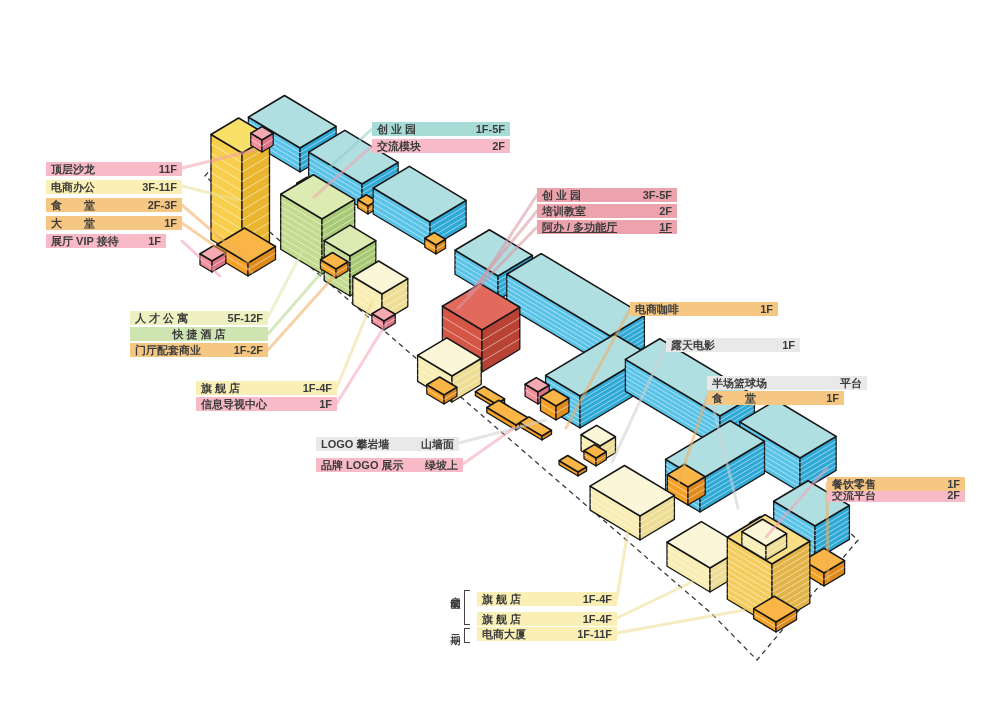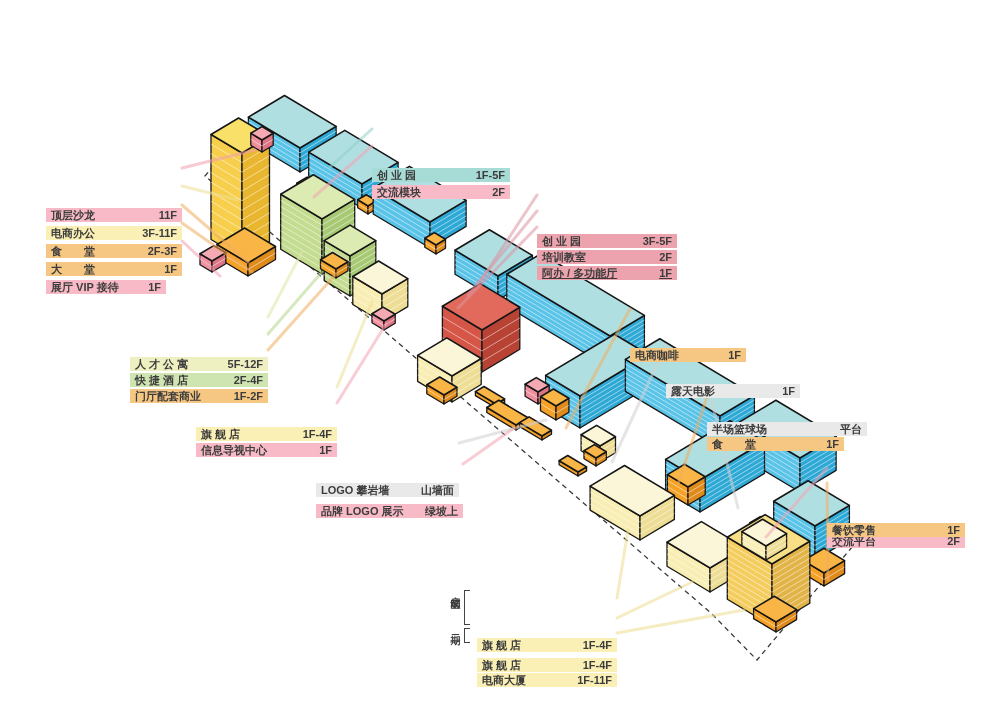--- a/index.html
+++ b/index.html
@@ -1,21 +1,21 @@
 <!DOCTYPE html>
 <html><head>
 <meta charset="utf-8">
 <style>
   html,body{margin:0;padding:0;background:#ffffff;}
   .stage{position:relative;width:1000px;height:707px;background:#ffffff;overflow:hidden;
          font-family:"Liberation Sans","DejaVu Sans",sans-serif;}
   svg.diagram{position:absolute;left:0;top:0;}
   .bar{position:absolute;height:14px;display:flex;justify-content:space-between;align-items:center;
        padding:0 5px;box-sizing:border-box;font-size:11px;font-weight:bold;color:#3c3c3c;
-       line-height:14px;white-space:nowrap;margin-top:46px;}
+       line-height:14px;white-space:nowrap;}
   .bar .n{text-align:left;}
   .bar .v{text-align:right;}
   .phase-text{position:absolute;writing-mode:vertical-rl;text-orientation:upright;
        font-size:10px;font-weight:bold;color:#3c3c3c;letter-spacing:1px;line-height:12px;}
   .phase-bracket{position:absolute;width:5px;border-left:1.6px solid #444;
        border-top:1.6px solid #444;border-bottom:1.6px solid #444;}
 </style>
 </head>
 <body>
 
@@ -420,21 +420,21 @@
     </div>
   <div class="bar" style="left: 537px; top: 220px; width: 140px; background: rgb(236, 163, 174); text-decoration: underline;">
       <span class="n">阿办 / 多功能厅</span>
       <span class="v">1F</span>
     </div>
 
   <div class="bar" style="left: 130px; top: 311px; width: 138px; background: rgb(238, 240, 194);">
       <span class="n">人 才 公 寓</span>
       <span class="v">5F-12F</span>
     </div>
-  <div class="bar" style="left: 130px; top: 327px; width: 138px; background: rgb(206, 229, 178);">
+  <div class="bar" style="left: 130px; top: 327px; width: 138px; background: rgb(206, 229, 178); flex-direction: column;">
       <span class="n">快 捷 酒 店</span>
       <span class="v">2F-4F</span>
     </div>
   <div class="bar" style="left: 130px; top: 343px; width: 138px; background: rgb(246, 199, 130);">
       <span class="n">门厅配套商业</span>
       <span class="v">1F-2F</span>
     </div>
 
   <div class="bar" style="left: 196px; top: 381px; width: 141px; background: rgb(250, 240, 181);">
       <span class="n">旗 舰 店</span>
@@ -447,21 +447,21 @@
 
   <div class="bar" style="left: 316px; top: 437px; width: 143px; background: rgb(233, 233, 233);">
       <span class="n">LOGO 攀岩墙</span>
       <span class="v">山墙面</span>
     </div>
   <div class="bar" style="left: 316px; top: 458px; width: 147px; background: rgb(247, 186, 198);">
       <span class="n">品牌 LOGO 展示</span>
       <span class="v">绿坡上</span>
     </div>
 
-  <div class="bar" style="left: 630px; top: 302px; width: 116px; background: rgb(246, 199, 130);">
+  <div class="bar" style="left: 630px; top: 302px; width: 148px; background: rgb(246, 199, 130);">
       <span class="n">电商咖啡</span>
       <span class="v">1F</span>
     </div>
   <div class="bar" style="left: 666px; top: 338px; width: 134px; background: rgb(233, 233, 233);">
       <span class="n">露天电影</span>
       <span class="v">1F</span>
     </div>
 
   <div class="bar" style="left: 707px; top: 376px; width: 160px; background: rgb(233, 233, 233);">
       <span class="n">半场篮球场</span>

